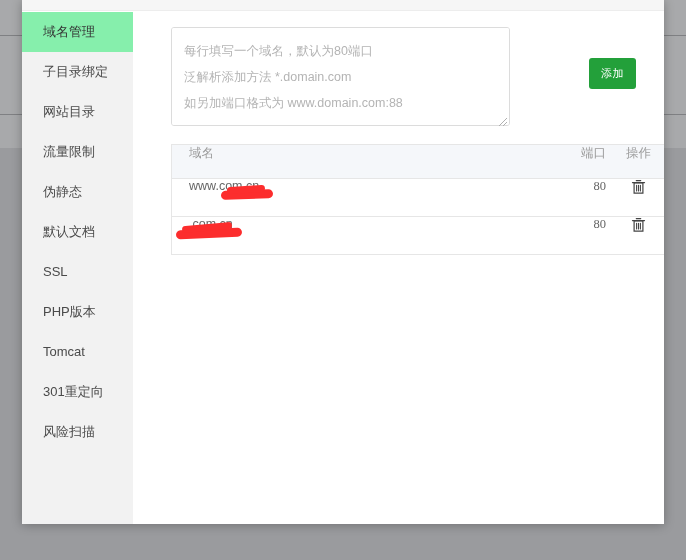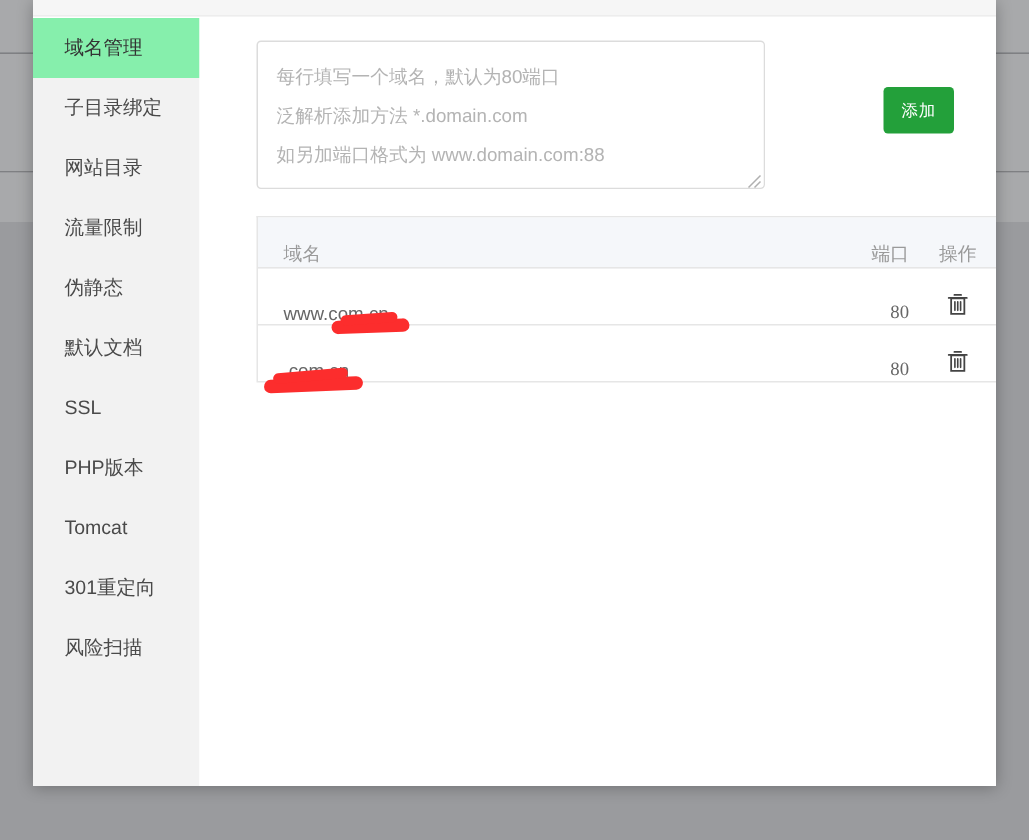--- a/index.html
+++ b/index.html
@@ -147,31 +147,31 @@
     position: absolute;
     left: 38px;
     top: 132px;
     width: 501px;
     border: 1px solid #e6e6e6;
     border-bottom: none;
     background: #fff;
   }
   .tbl-row {
     display: flex;
-    align-items: flex-end;
+    align-items: flex-start;
     height: 38px;
     border-bottom: 1px solid #e6e6e6;
   }
   .tbl-row.header {
     background: #f5f7fa;
     height: 34px;
   }
   .c-domain { width: 348px; padding-left: 17px; }
   .c-port   { width: 86px;  text-align: right; }
-  .c-op     { width: 65px;  text-align: center; margin-top: 45px; }
+  .c-op     { width: 65px;  text-align: center; }
 
   .tbl-row.header .c-domain,
   .tbl-row.header .c-port,
   .tbl-row.header .c-op {
     font-size: 12.5px;
     color: #9a9a9a;
   }
   .tbl-row.body .c-domain {
     font-size: 12.5px;
     color: #666;

